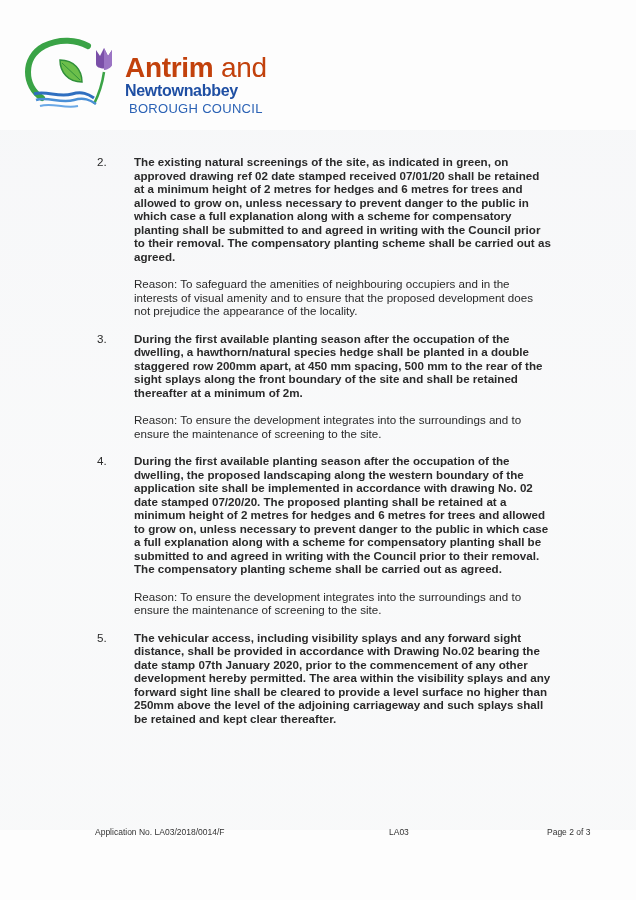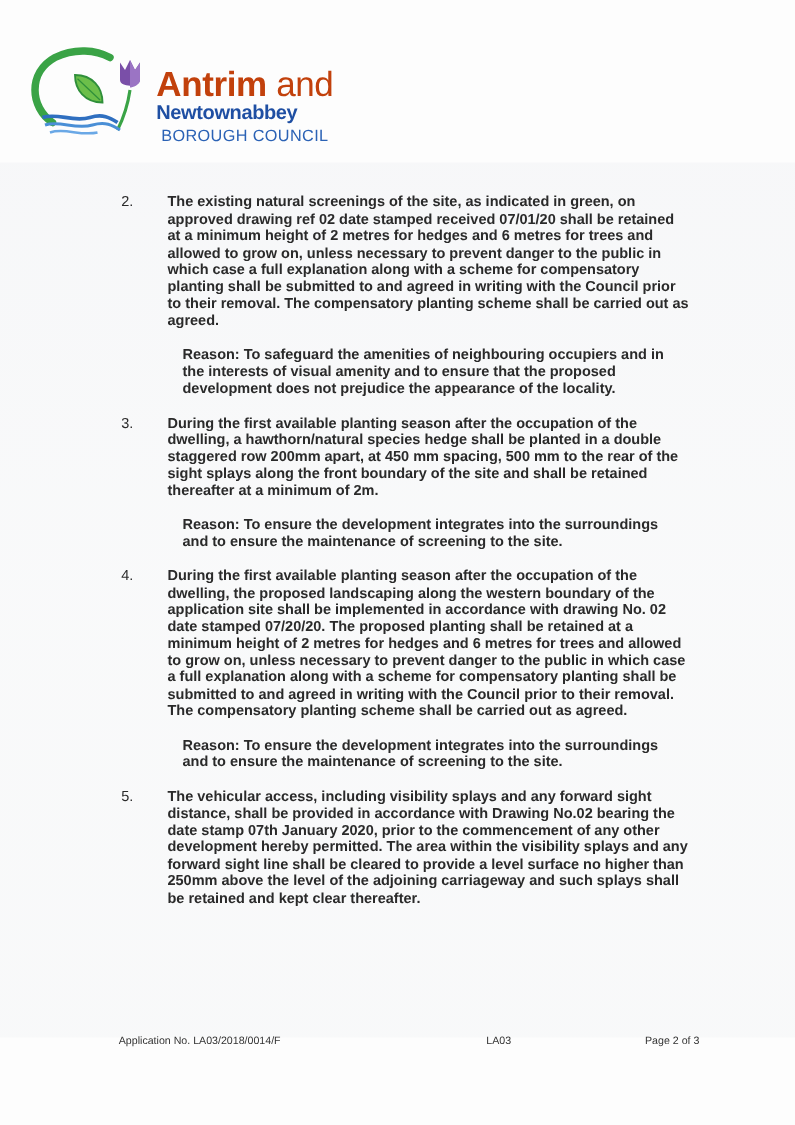--- a/index.html
+++ b/index.html
@@ -16,26 +16,26 @@
   .logo svg { position: absolute; left: 0; top: 0; }
   .logo-text { position: absolute; left: 103px; top: 18px; line-height: 1; }
   .logo-line1 { font-size: 28px; color: #c2410c; font-weight: bold; letter-spacing: -0.3px; }
   .logo-line1 .light { font-weight: normal; }
   .logo-line2 { font-size: 16px; color: #1f4fa3; font-weight: bold; margin-top: 1px; letter-spacing: -0.3px; }
   .logo-line3 { font-size: 13px; color: #2b62b5; margin-top: 3px; letter-spacing: 0.3px; text-align: center; }
   .conditions { position: absolute; left: 97px; top: 155px; width: 455px; font-size: 11.6px; line-height: 13.5px; }
   .condition { position: relative; padding-left: 37px; margin-bottom: 14px; }
   .cond-num { position: absolute; left: 0; top: 0; }
   .cond-body { margin: 0 0 14px 0; font-weight: bold; }
-  .cond-reason { margin: 12px; font-weight: bold; }
+  .cond-reason { margin: 0; }
   .footer { position: absolute; top: 827px; left: 95px; width: 490px; font-size: 8.5px; color: #333; }
   .footer span { position: absolute; top: 0; white-space: nowrap; }
   .f-app { left: 0; }
   .f-code { left: 294px; }
-  .f-page { left: 421px; }
+  .f-page { left: 452px; }
 </style>
 </head>
 <body>
 
 <div class="scan-tint"></div>
 
 <div class="logo">
   <svg width="105" height="80" viewBox="0 0 105 80">
 
     <path d="M20 62 C2 50 0 22 22 10 C38 2 55 4 66 10" fill="none" stroke="#3aa346" stroke-width="6" stroke-linecap="round"></path>

